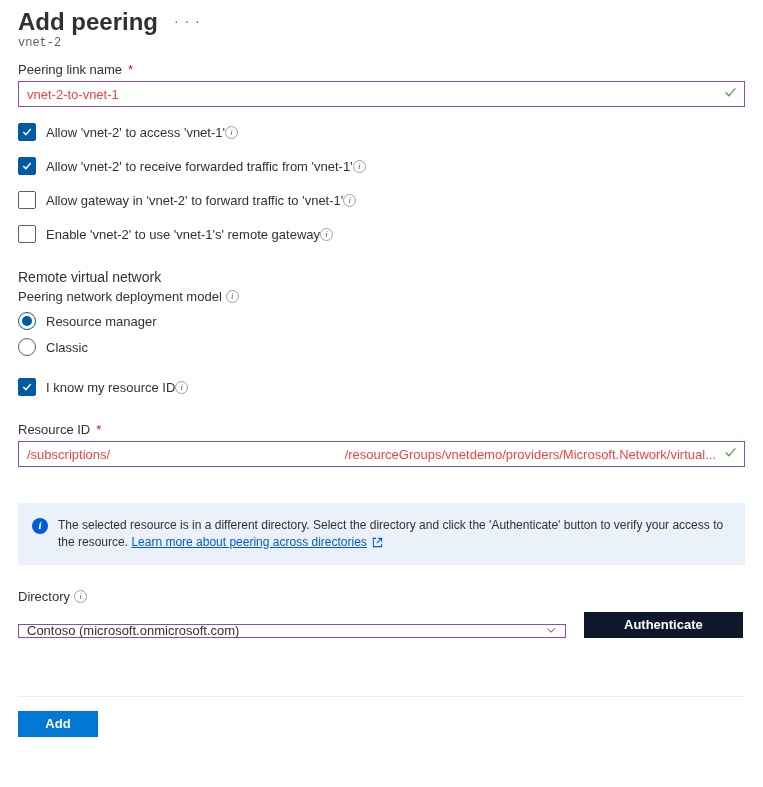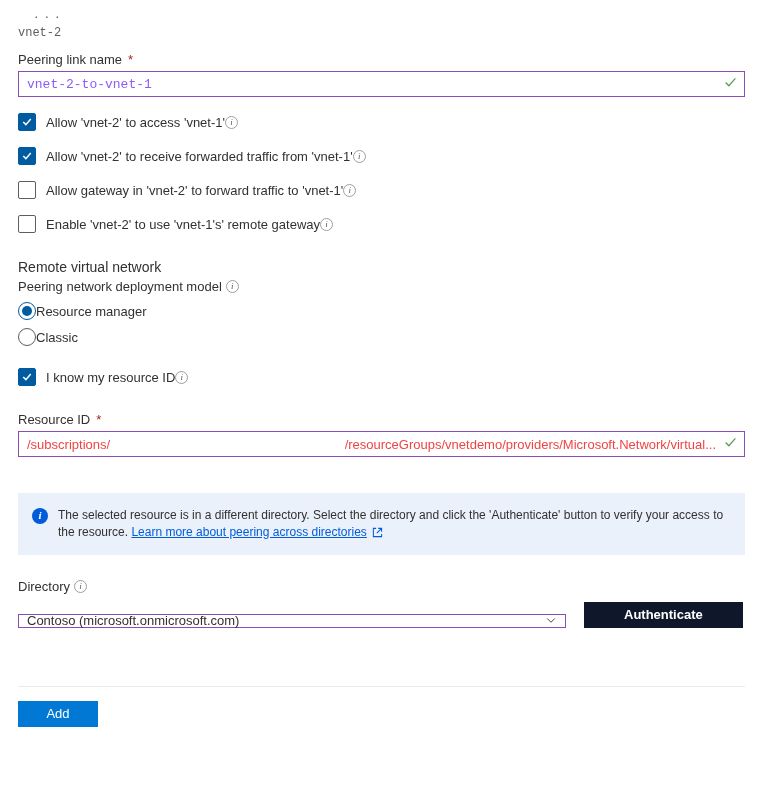--- a/index.html
+++ b/index.html
@@ -55,22 +55,22 @@
     }
     .required {
       color: #a4262c;
       margin-left: 2px;
     }
     .text-input {
       width: 100%;
       border: 1px solid #8a4db8;
       padding: 5px 28px 5px 8px;
       font-size: 13px;
-      color: #8b5cf6;
-      font-family: Liberation Mono, monospace;
+      color: #ef4444;
+      font-family: Liberation Sans, sans-serif;
       height: 26px;
     }
     .input-wrap {
       position: relative;
     }
     .check-icon {
       position: absolute;
       right: 8px;
       top: 50%;
       transform: translateY(-50%);
@@ -121,21 +121,21 @@
       font-style: italic;
       color: #605e5c;
       cursor: pointer;
       flex-shrink: 0;
       line-height: 1;
     }
     .radio-row {
       display: flex;
       align-items: center;
       margin-top: 8px;
-      gap: 0;
+      gap: 10px;
     }
     .radio {
       width: 18px;
       height: 18px;
       border: 1px solid #605e5c;
       border-radius: 50%;
       display: flex;
       align-items: center;
       justify-content: center;
       flex-shrink: 0;
@@ -243,31 +243,32 @@
       margin-top: 58px;
       padding-top: 14px;
     }
     .btn-add {
       background: #0078d4;
       color: #fff;
       border: none;
       height: 26px;
       width: 80px;
       font-size: 13px;
-      font-weight: 400;
+      font-weight: 700;
       cursor: pointer;
       font-family: inherit;
     }
   </style>
 </head>
 <body>
 
 <div class="page">
   <div class="header">
     <div class="header-row">
+      <div class="title">Add peering</div>
       <div class="ellipsis-icon">· · ·</div>
     </div>
     <div class="subtitle">vnet-2</div>
   </div>
 
   <div class="field-label">
     <span>Peering link name</span>
       <span class="required">*</span>
   </div>
   <div class="input-wrap">

